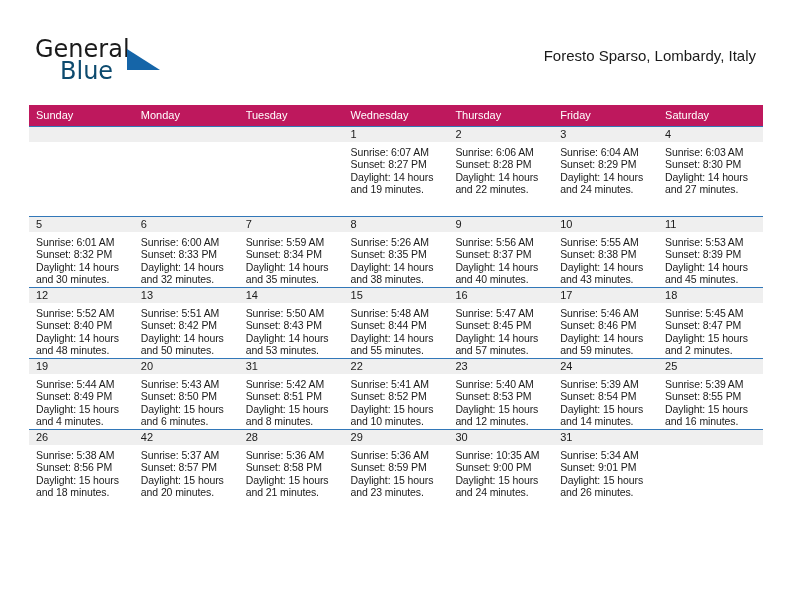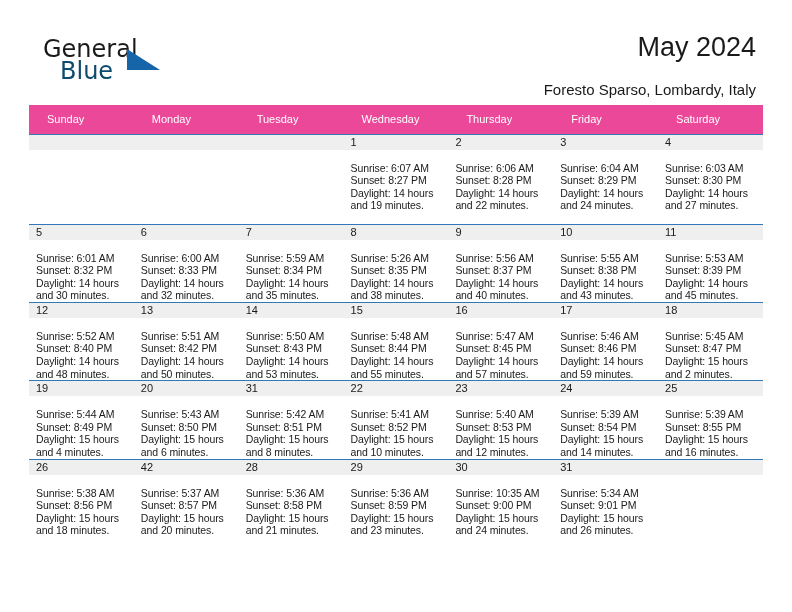--- a/index.html
+++ b/index.html
@@ -34,21 +34,21 @@
 
   .brand {
     position: absolute;
     left: 35px;
     top: 36px;
     width: 180px;
     height: 50px;
   }
   .brand-general {
     position: absolute;
-    left: 8px;
+    left: 0;
     top: 0;
     font-size: 24px;
     line-height: 26px;
     color: #1a1a1a;
     letter-spacing: 0px;
     font-family: "DejaVu Sans", sans-serif;
     font-weight: 400;
   }
   .brand-blue {
     position: absolute;
@@ -100,28 +100,28 @@
     width: 734px;
     border-collapse: collapse;
     table-layout: fixed;
   }
   .calendar th, .calendar td {
     padding: 0;
     margin: 0;
   }
 
   .dow-row th {
-    background: #ec4899;
+    background: #be185d;
     color: #ffffff;
     font-size: 11px;
     font-weight: normal;
     text-align: left;
-    height: 29px;
+    height: 21px;
     vertical-align: middle;
-    padding-left: 18px;
+    padding-left: 7px;
     box-sizing: border-box;
   }
 
   .week-row td {
     vertical-align: top;
     border-top: 1.5px solid #3277b8;
     height: 71px;
     box-sizing: border-box;
     background: #ffffff;
   }
@@ -139,21 +139,21 @@
     height: 15px;
     line-height: 15px;
     font-size: 11px;
     color: #1a1a1a;
     padding-left: 7px;
     box-sizing: border-box;
     overflow: hidden;
   }
 
   .cell-lines {
-    padding: 12px 6px 0 7px;
+    padding: 4px 6px 0 7px;
   }
   .cell-lines div {
     font-size: 10.5px;
     line-height: 12.6px;
     color: #1a1a1a;
     white-space: nowrap;
     letter-spacing: -0.1px;
   }
 </style>
 </head>
@@ -163,21 +163,20 @@
 
   <div class="header">
 
     <div class="brand">
       <span class="brand-general">General</span>
       <span class="brand-triangle"></span>
       <span class="brand-blue">Blue</span>
     </div>
 
     <div class="title-block">
-      <div class="month-title">May 2024</div>
       <div class="location-title">Foresto Sparso, Lombardy, Italy</div>
     </div>
 
   </div>
 
   <table class="calendar">
     <thead>
       <tr class="dow-row">
         <th>Sunday</th>
         <th>Monday</th>

